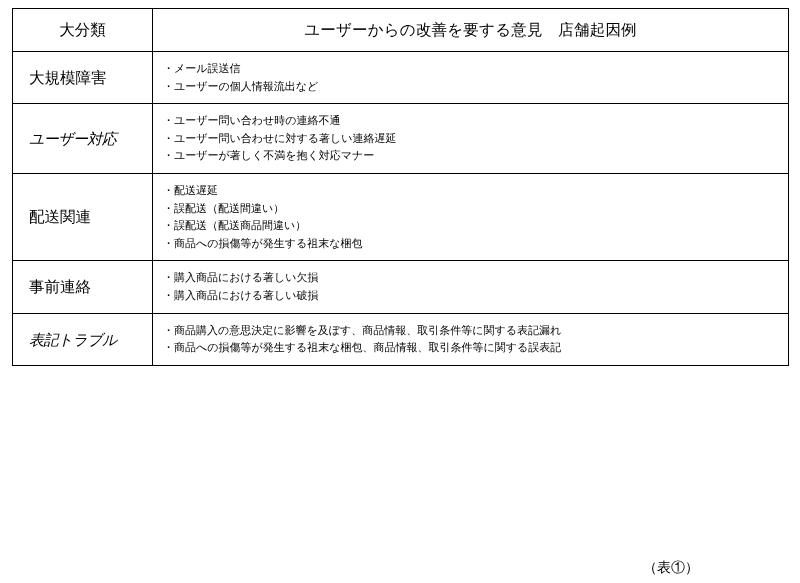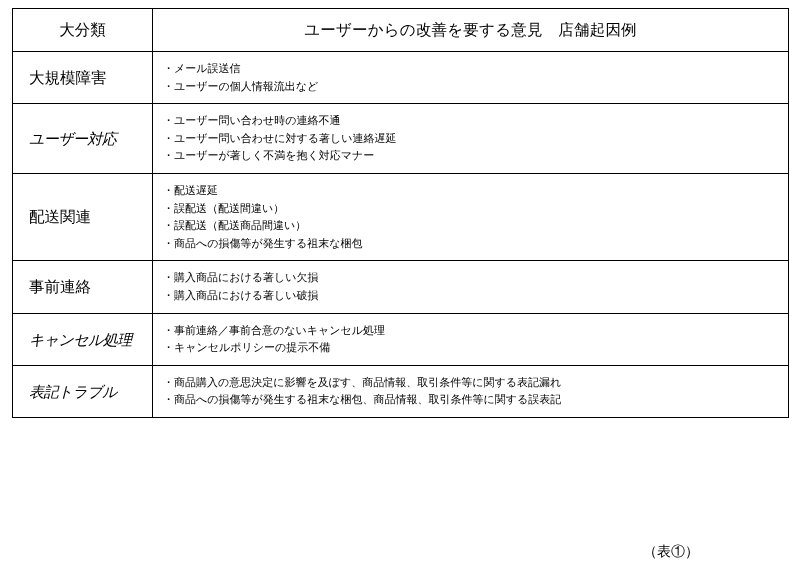--- a/index.html
+++ b/index.html
@@ -68,21 +68,21 @@
   .desc-cell li {
     margin: 0;
     padding: 0 0 0 16px;
     text-indent: -16px;
     font-size: 11px;
     line-height: 1.6;
   }
   .figure-label {
     position: absolute;
     right: 14px;
-    bottom: 22px;
+    bottom: 6px;
     font-size: 14px;
   }
 </style>
 </head>
 <body>
 
 <div class="page">
 
   <table class="spec-table">
     <colgroup>
@@ -133,29 +133,20 @@
       <tr>
         <td class="cat-cell">事前連絡</td>
         <td class="desc-cell">
           <ul>
             <li>・購入商品における著しい欠損</li>
             <li>・購入商品における著しい破損</li>
           </ul>
         </td>
       </tr>
 
-      <tr>
-        <td class="cat-cell tight">キャンセル処理</td>
-        <td class="desc-cell">
-          <ul>
-            <li>・事前連絡／事前合意のないキャンセル処理</li>
-            <li>・キャンセルポリシーの提示不備</li>
-          </ul>
-        </td>
-      </tr>
 
       <tr>
         <td class="cat-cell tight">表記トラブル</td>
         <td class="desc-cell">
           <ul>
             <li>・商品購入の意思決定に影響を及ぼす、商品情報、取引条件等に関する表記漏れ</li>
             <li>・商品への損傷等が発生する祖末な梱包、商品情報、取引条件等に関する誤表記</li>
           </ul>
         </td>
       </tr>

